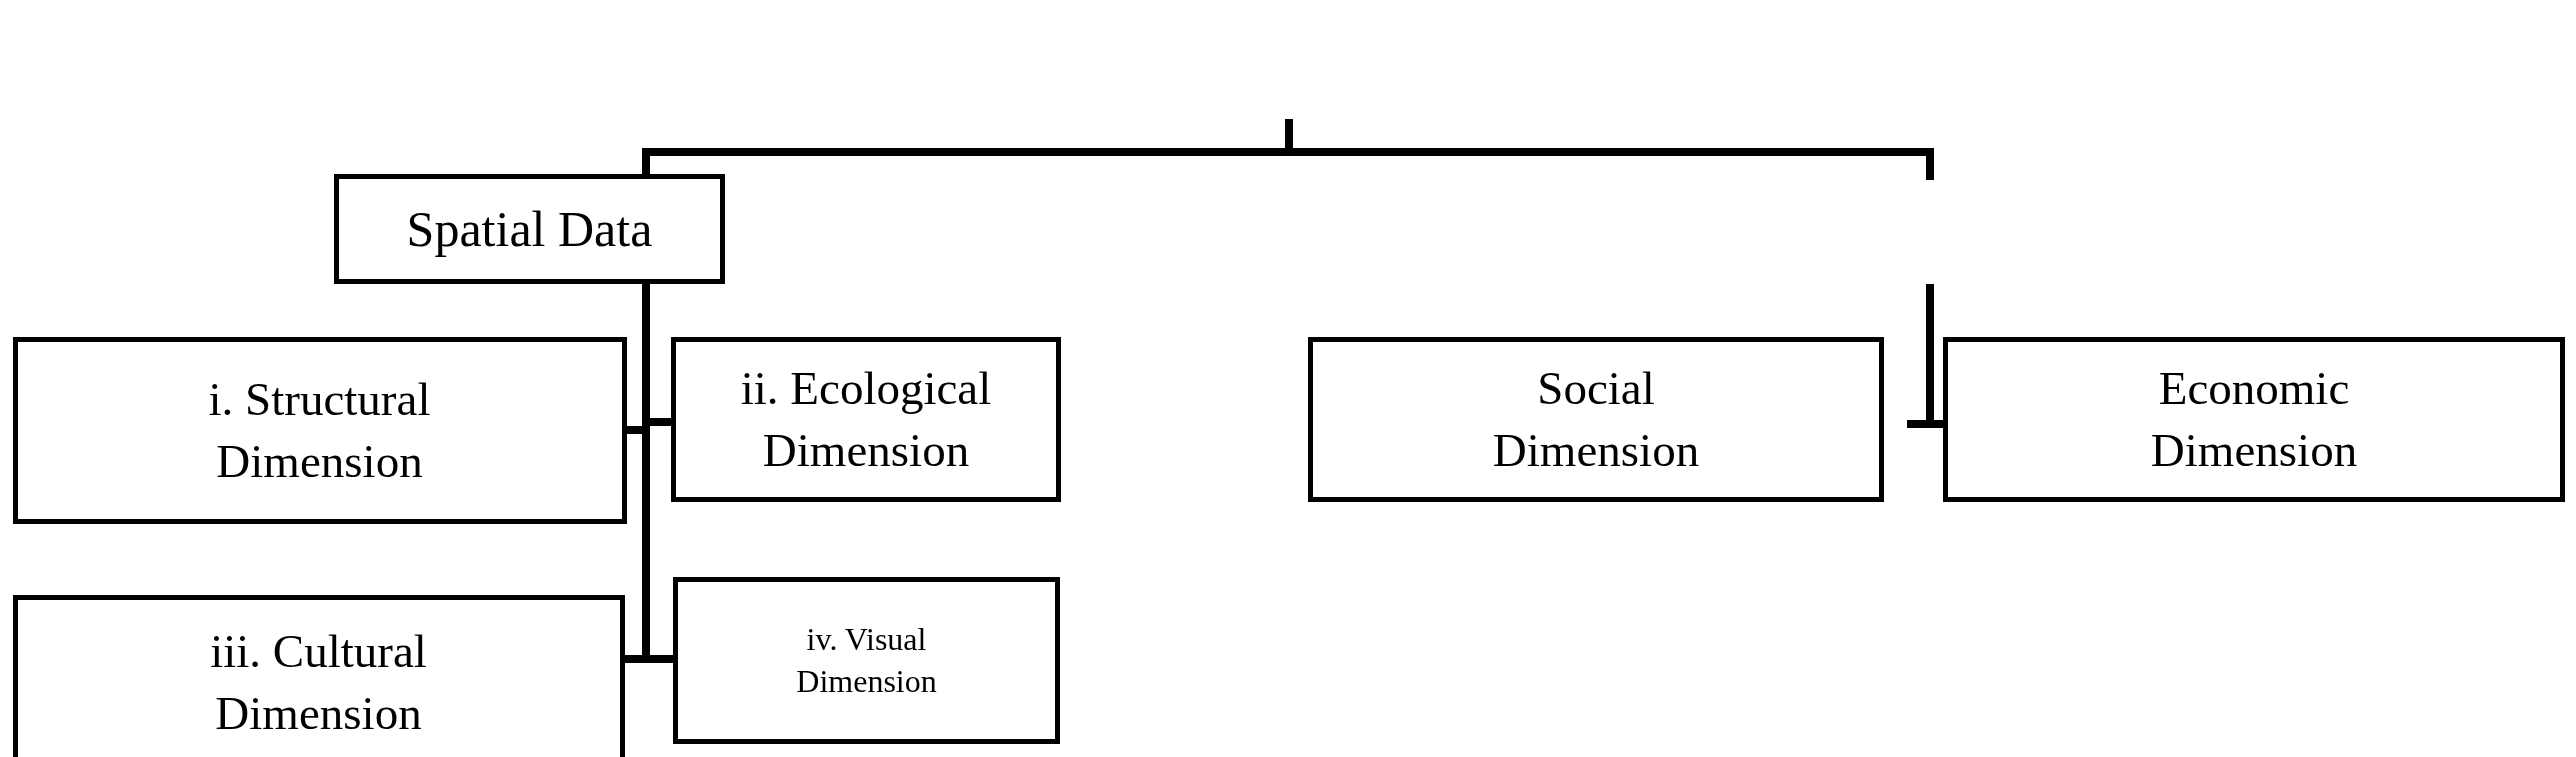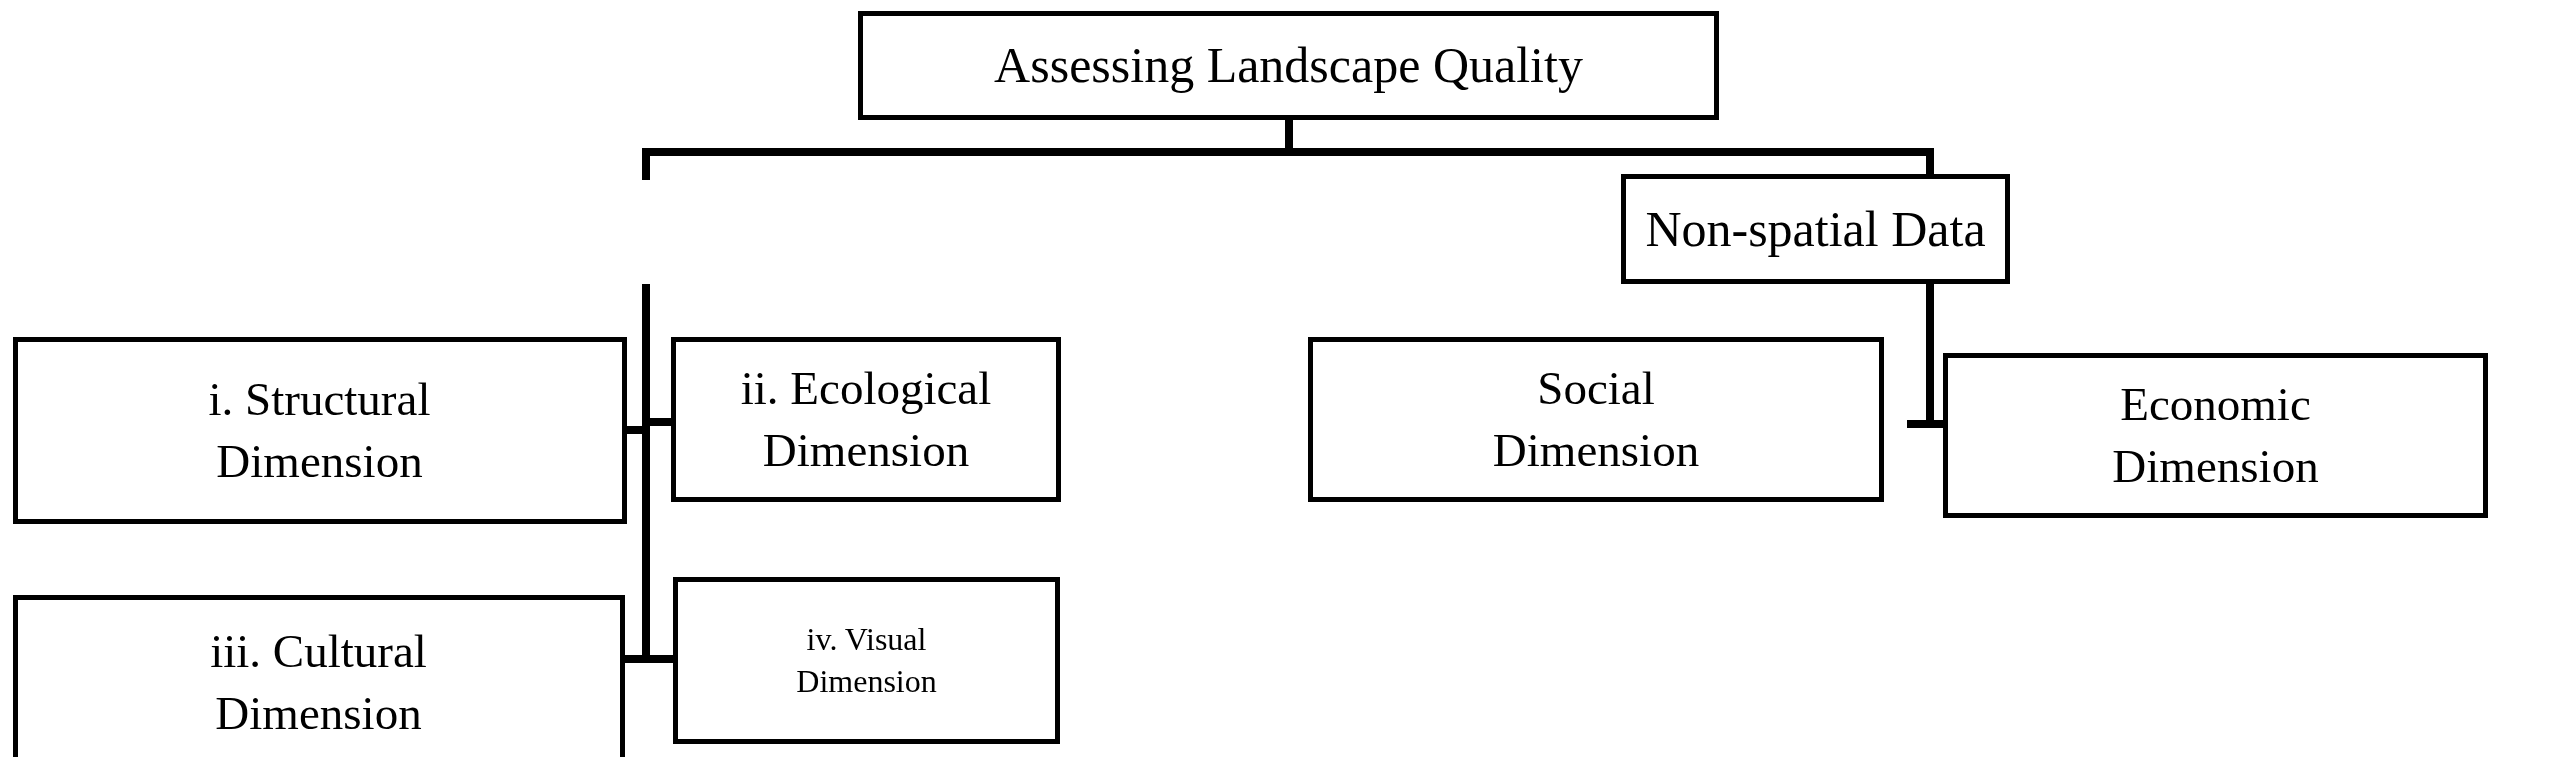--- a/index.html
+++ b/index.html
@@ -37,21 +37,21 @@
   }
   
   #node-root        { left: 858px; top:  11px; width: 861px; height: 109px; font-size: 50px; }
   #node-spatial     { left:  334px; top: 174px; width:  391px; height: 110px; font-size: 50px; }
   #node-nonspatial  { left: 1621px; top: 174px; width:  389px; height: 110px; font-size: 50px; }
   #node-structural  { left:   12.5px; top: 337px; width:  614px; height: 187px; font-size: 47px; font-family: Liberation Serif, serif; }
   #node-ecological  { left:  671px; top: 337px; width:  390px; height: 165px; font-size: 47px; }
   #node-cultural    { left:   12.5px; top: 595px; width:  612px; height: 175px; font-size: 47px; }
   #node-visual      { left:  673px; top: 577px; width:  387px; height: 167px; font-size: 32px; }
   #node-social      { left: 1308px; top: 337px; width:  576px; height: 165px; font-size: 47px; }
-  #node-economic    { left: 1943px; top: 337px; width:  545px; height: 165px; font-size: 47px; margin-top: 16px; }
+  #node-economic    { left: 1943px; top: 337px; width:  622px; height: 165px; font-size: 47px; }
 
   
   .conn {
     position: absolute;
     background: #000000;
     z-index: 1;
   }
   
   #conn-root-stem     { left: 1285px; top: 119px; width: 7.5px;  height: 35px; }
   
@@ -84,28 +84,25 @@
   <div class="conn" id="conn-spatial-drop"></div>
   <div class="conn" id="conn-nonspatial-drop"></div>
   <div class="conn" id="conn-left-trunk"></div>
   <div class="conn" id="conn-right-trunk"></div>
   <div class="conn" id="conn-stub-structural"></div>
   <div class="conn" id="conn-stub-ecological"></div>
   <div class="conn" id="conn-stub-cultural"></div>
   <div class="conn" id="conn-stub-visual"></div>
   <div class="conn" id="conn-right-split"></div>
 
-  <div class="node" id="node-root">
-    <span class="label">Assessing Landscape Quality</span>
+
+  <div class="node" id="node-spatial">
+    <span class="label">Spatial Data</span>
   </div>
 
-
-  <div class="node" id="node-nonspatial">
-    <span class="label">Non-spatial Data</span>
-  </div>
 
   <div class="node" id="node-structural">
     <span class="label">i. Structural
 Dimension</span>
   </div>
 
   <div class="node" id="node-ecological">
     <span class="label">ii. Ecological
 Dimension</span>
   </div>

